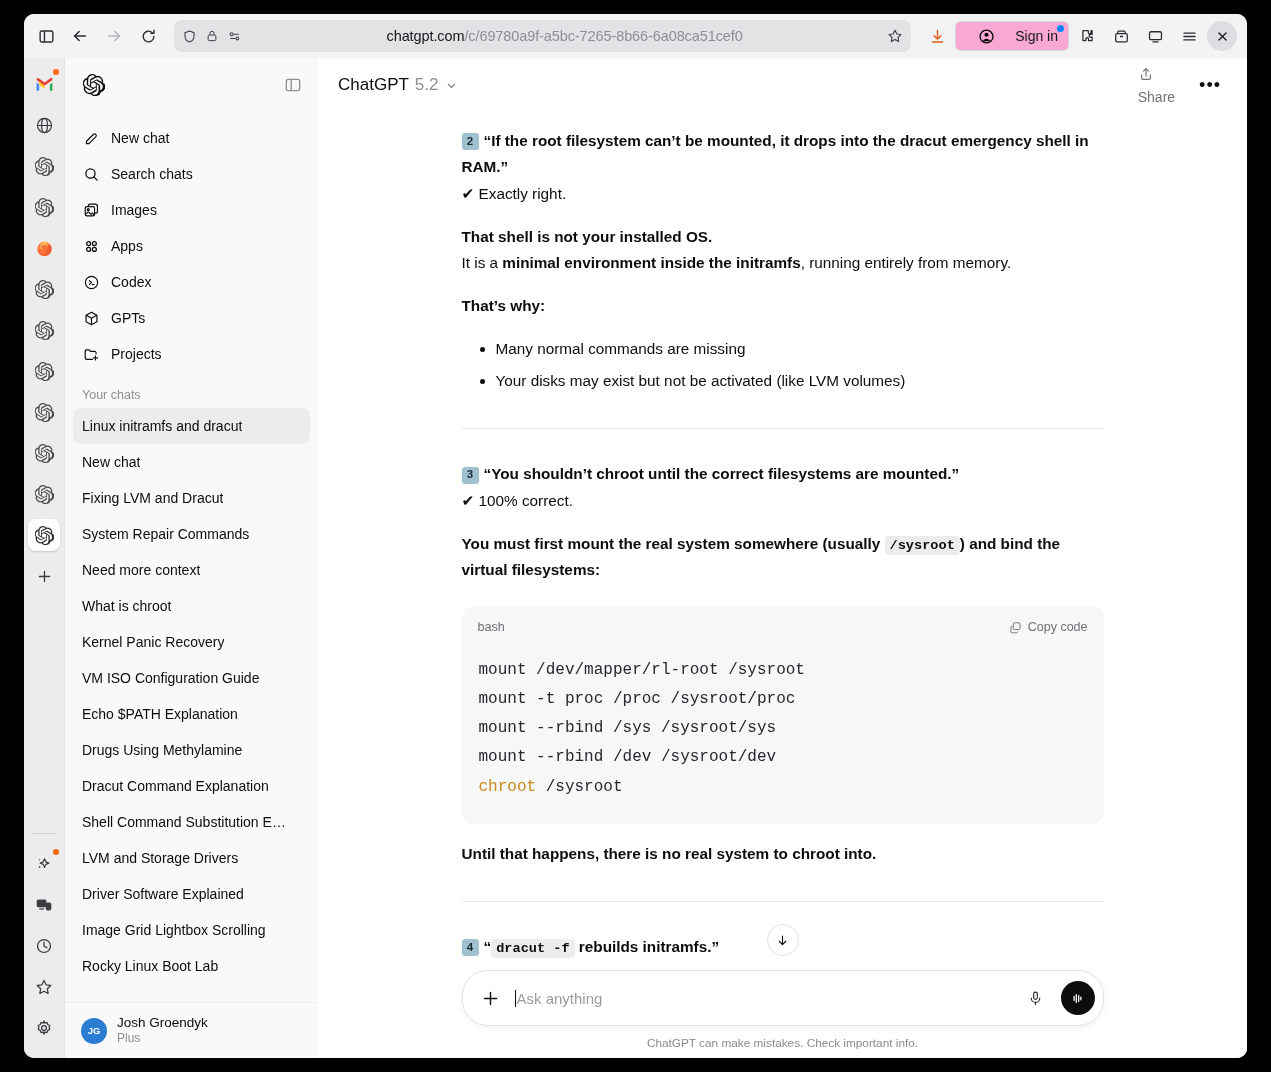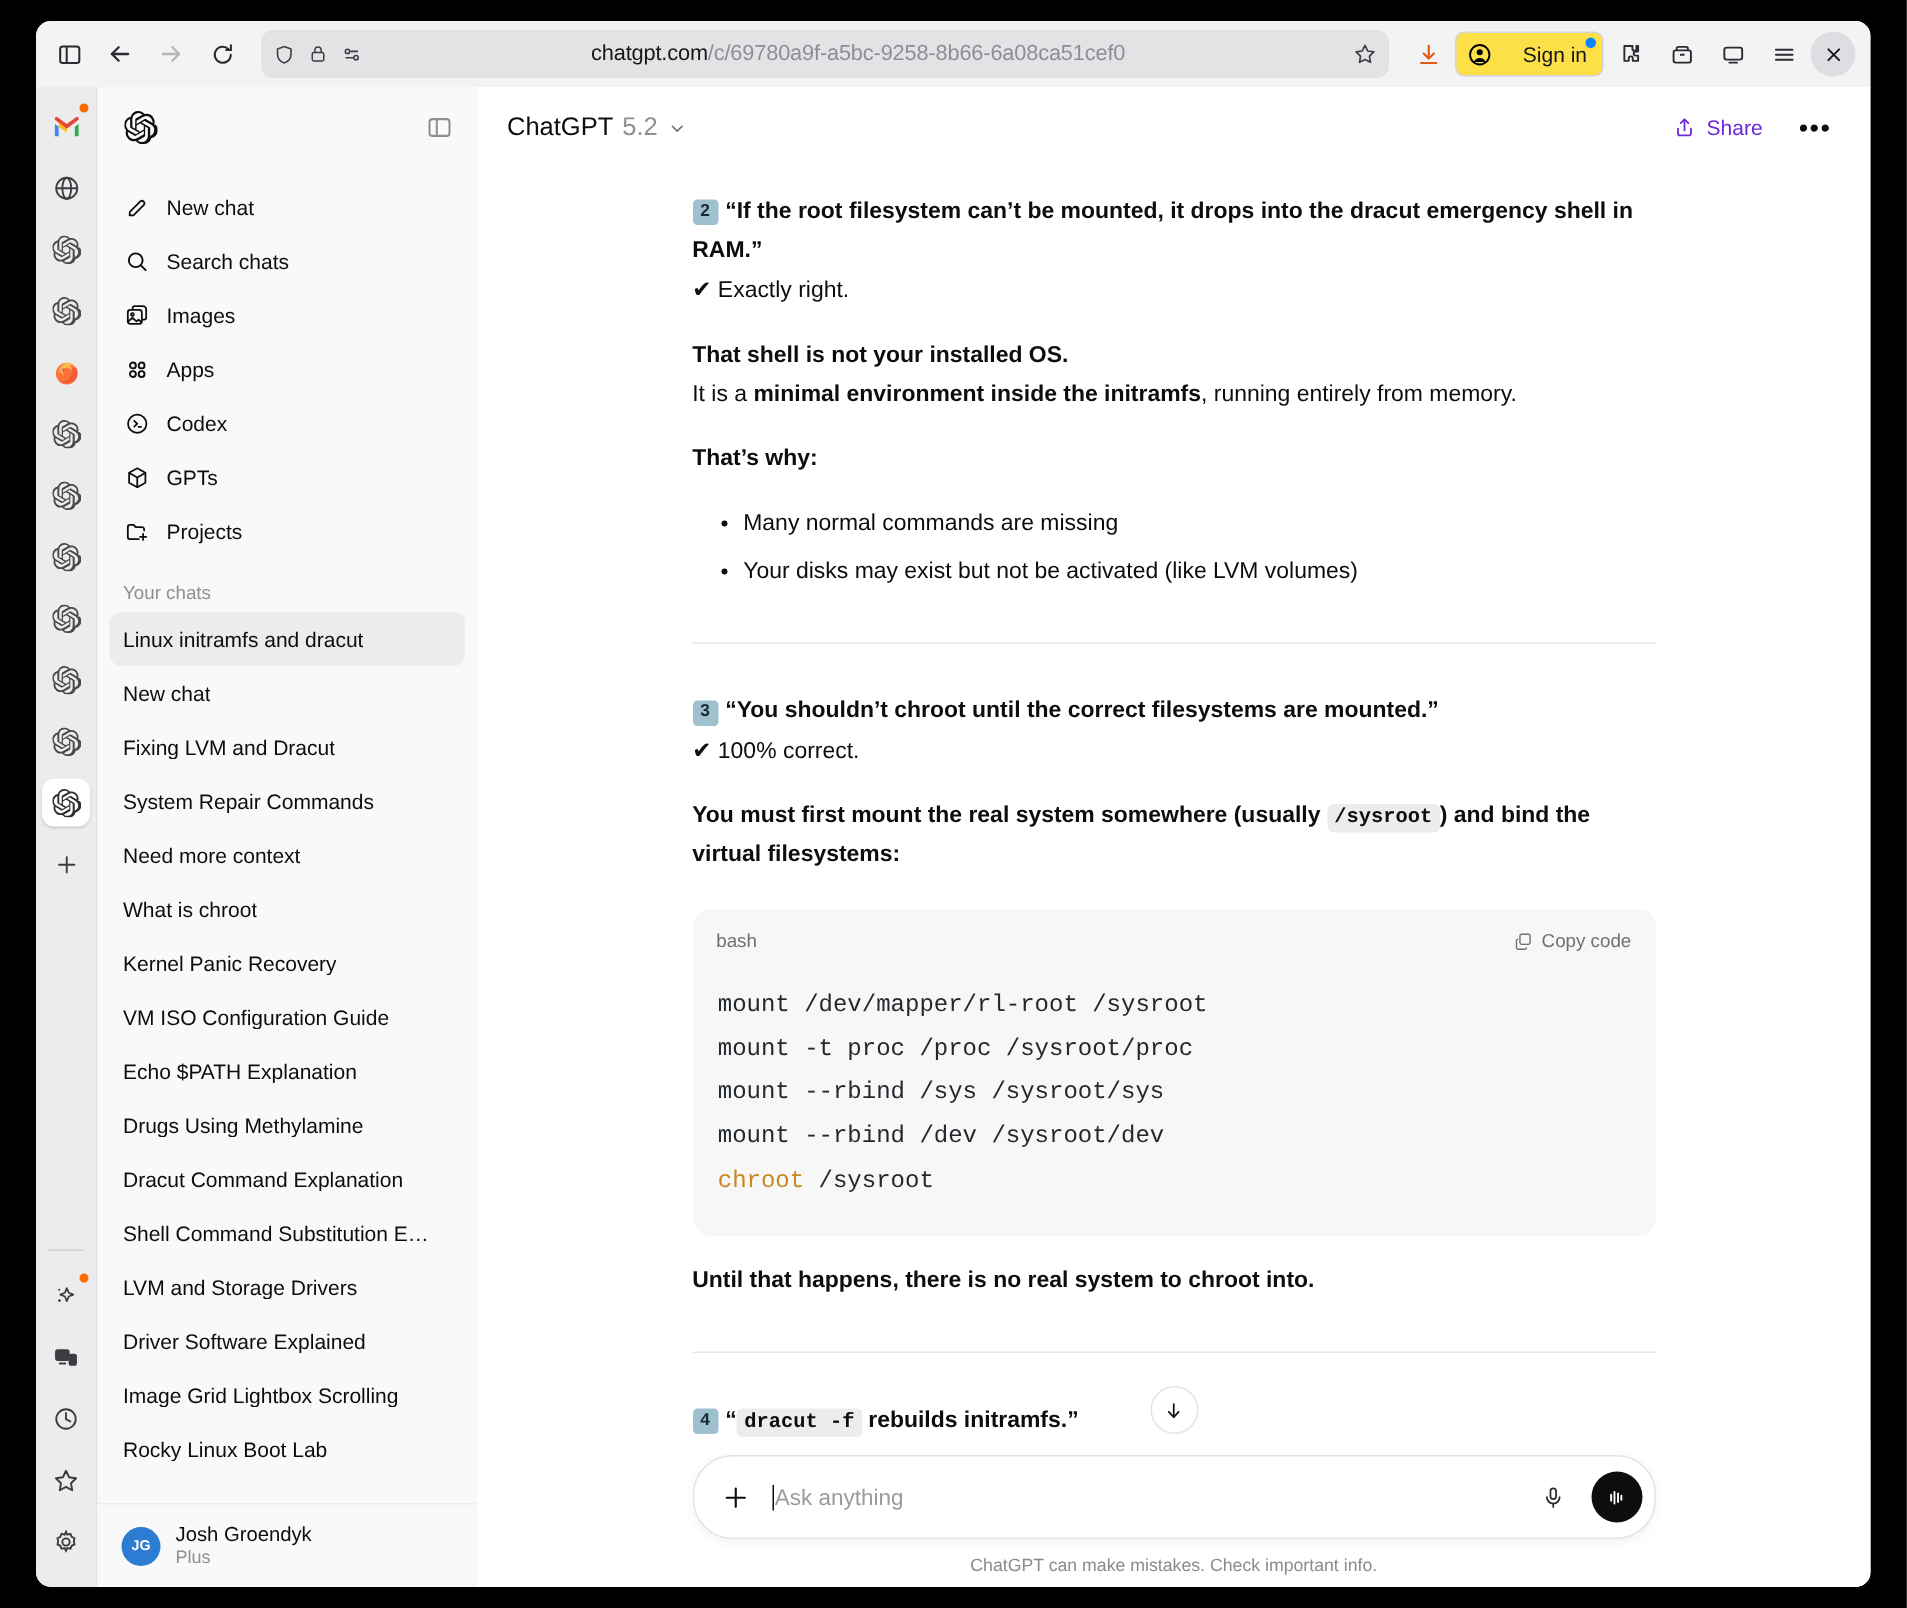--- a/index.html
+++ b/index.html
@@ -67,24 +67,24 @@
     overflow: hidden;
     text-align: center;
     letter-spacing: -0.1px;
   }
   .url-text b { color: #17171a; font-weight: 400; }
   .star-btn { flex: 0 0 auto; color: #3b3b42; display: flex; align-items: center; }
 
   .signin-btn {
     height: 30px;
     display: flex; align-items: center; gap: 20px;
-    padding: 0 10px 0 7px;
+    padding: 0 10px 0 22px;
     border: 1px solid #d3d3d8;
     border-radius: 6px;
-    background: #fde047;
+    background: #f9a8d4;
     position: relative;
     flex: 0 0 auto;
   }
   .signin-btn span.lbl { font-size: 14px; color: #17171a; }
   .badge-dot {
     position: absolute;
     right: 4px; top: 3px;
     width: 7px; height: 7px;
     border-radius: 50%;
     background: #0a84ff;
@@ -212,22 +212,22 @@
     flex: 0 0 54px;
     display: flex; align-items: center;
     padding: 0 18px 0 20px;
     gap: 6px;
   }
   .model-title { font-size: 17px; color: #0d0d0d; display: flex; align-items: center; gap: 6px; }
   .model-title .ver { color: #8f8f8f; }
   .head-spacer { flex: 1 1 auto; }
   .share-btn {
     display: flex; align-items: flex-start; gap: 7px;
-    font-size: 14px; color: #6d28d9;
-    padding: 6px 10px; border-radius: 8px;
+    font-size: 14px; color: #737373;
+    padding: 6px 10px; border-radius: 8px; flex-direction: column;
   }
   .more-btn { padding: 4px 8px; color: #0d0d0d; font-size: 18px; letter-spacing: 1px; line-height: 1; display:flex; align-items:center;}
 
   .conversation {
     flex: 1 1 auto;
     overflow: hidden;
     padding: 0 0 0 0;
     position: relative;
   }
   .conv-inner {
@@ -394,21 +394,21 @@
       </span>
       <span class="u-icon">
         <svg width="15" height="15" viewBox="0 0 20 20" fill="none" stroke="currentColor" stroke-width="1.4">
           <circle cx="6.2" cy="7" r="1.9"></circle>
               <line x1="8.8" y1="7" x2="15.5" y2="7"></line>
           <circle cx="13.8" cy="12.6" r="1.9"></circle>
               <line x1="11.2" y1="12.6" x2="4.5" y2="12.6"></line>
         </svg>
       </span>
       <div class="url-text">
-        <b>chatgpt.com</b><span>/c/69780a9f-a5bc-9258-8b66-6a08ca51cef0</span>
+        <b>chatgpt.com</b><span>/c/69780a9f-a5bc-7265-8b66-6a08ca51cef0</span>
       </div>
       <span class="star-btn">
         <svg width="16" height="16" viewBox="0 0 20 20" fill="none" stroke="currentColor" stroke-width="1.4" stroke-linejoin="round">
           <polygon points="10,2.8 12.3,7.5 17.4,8.2 13.7,11.8 14.6,16.9 10,14.5 5.4,16.9 6.3,11.8 2.6,8.2 7.7,7.5"></polygon>
         </svg>
       </span>
     </div>
 
     <div class="tb-btn" style="color:#e25b16">
       <svg width="17" height="17" viewBox="0 0 20 20" fill="none" stroke="currentColor" stroke-width="1.7" stroke-linecap="round" stroke-linejoin="round">

